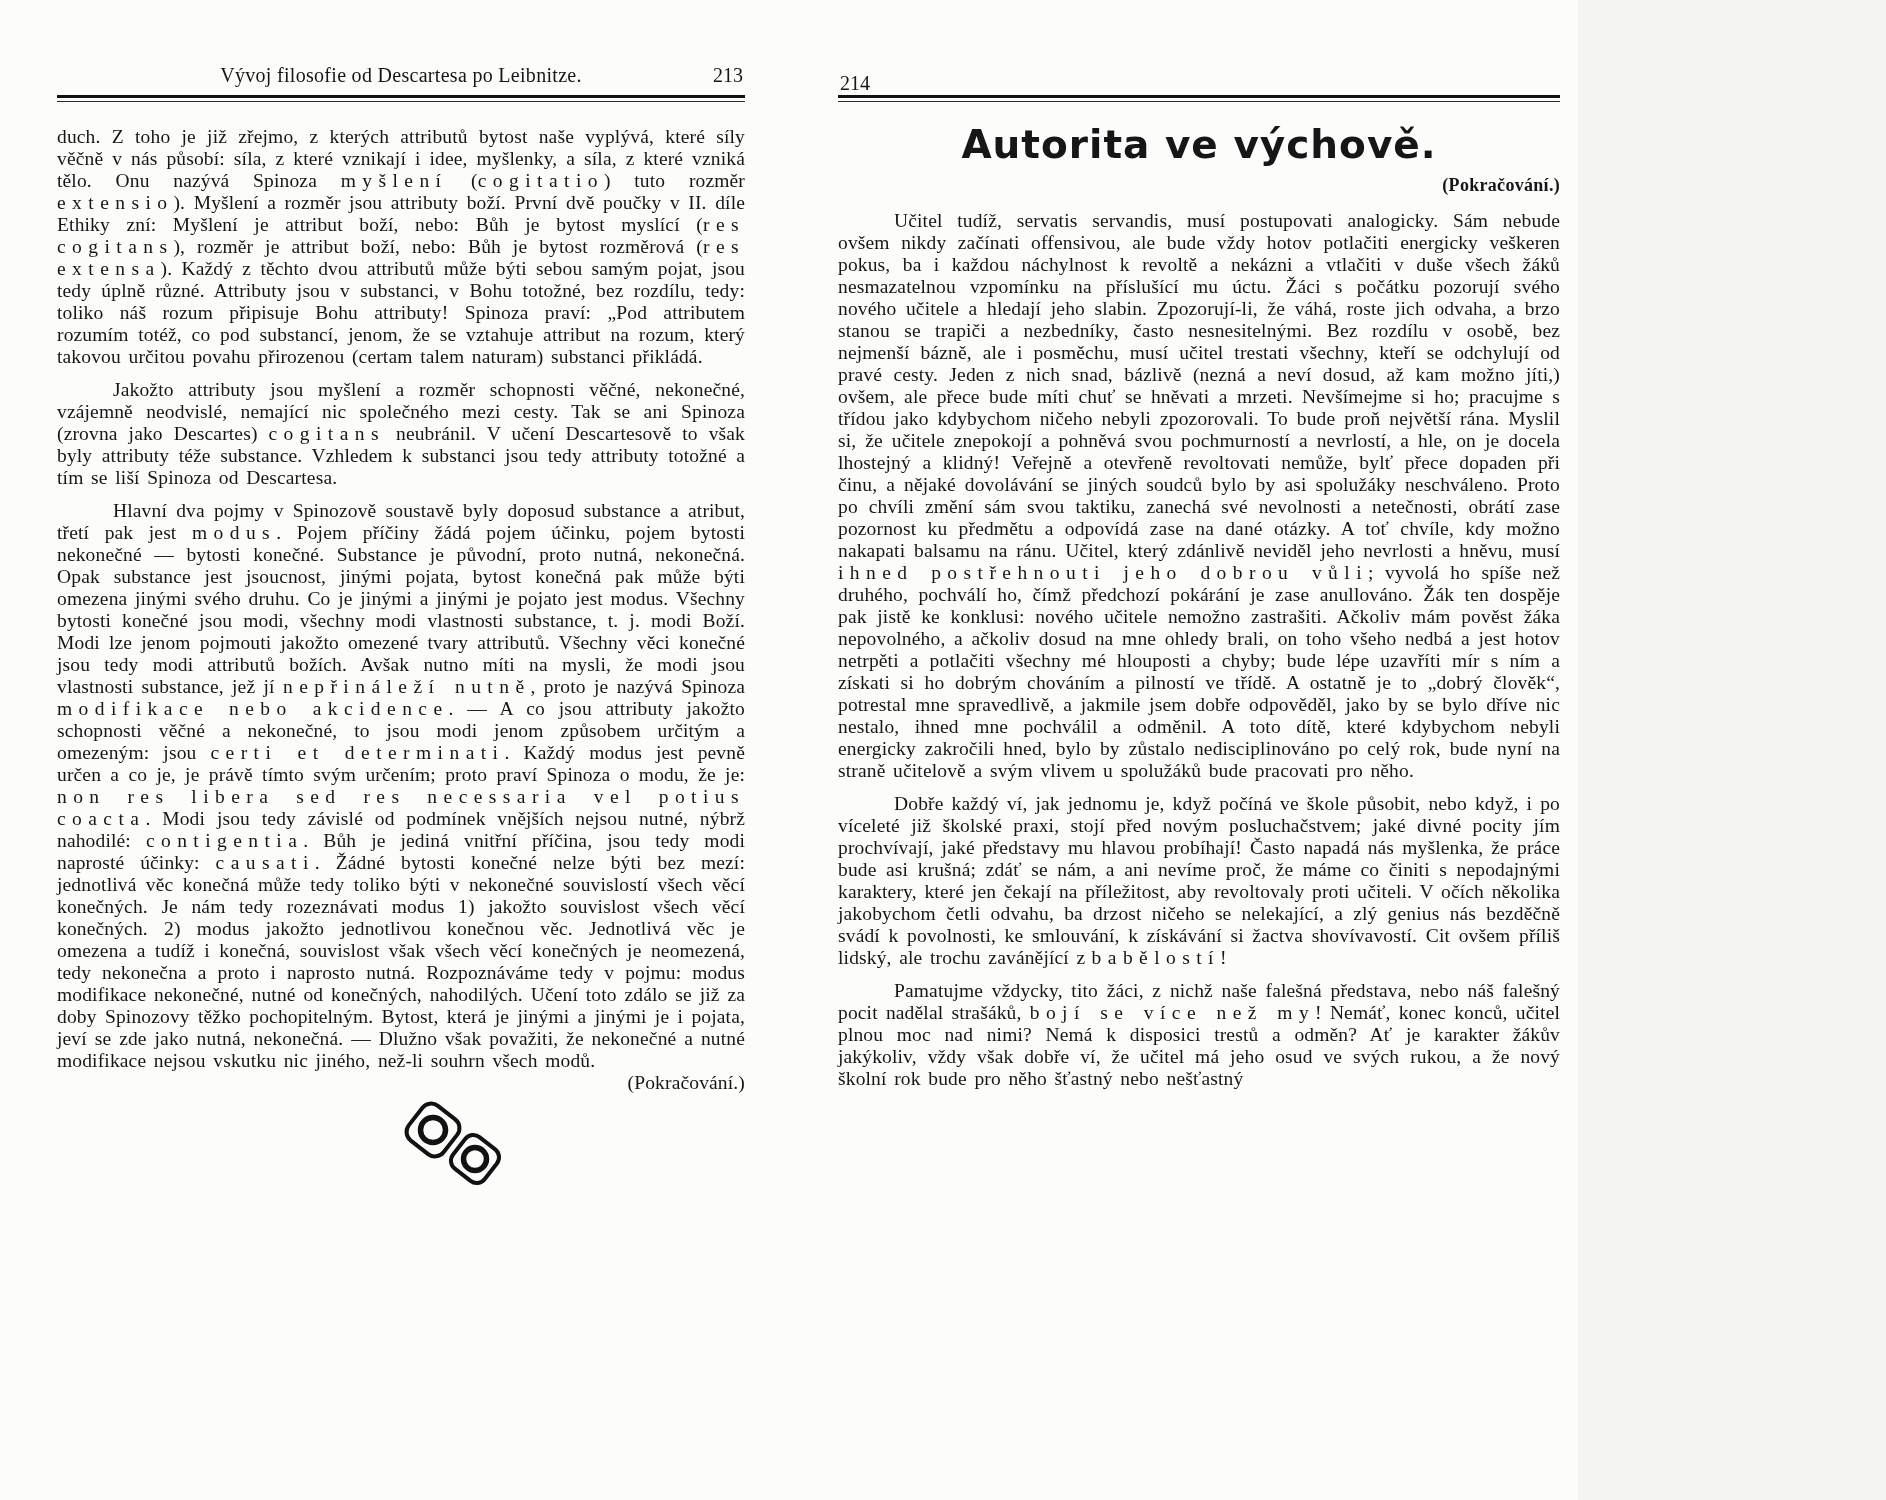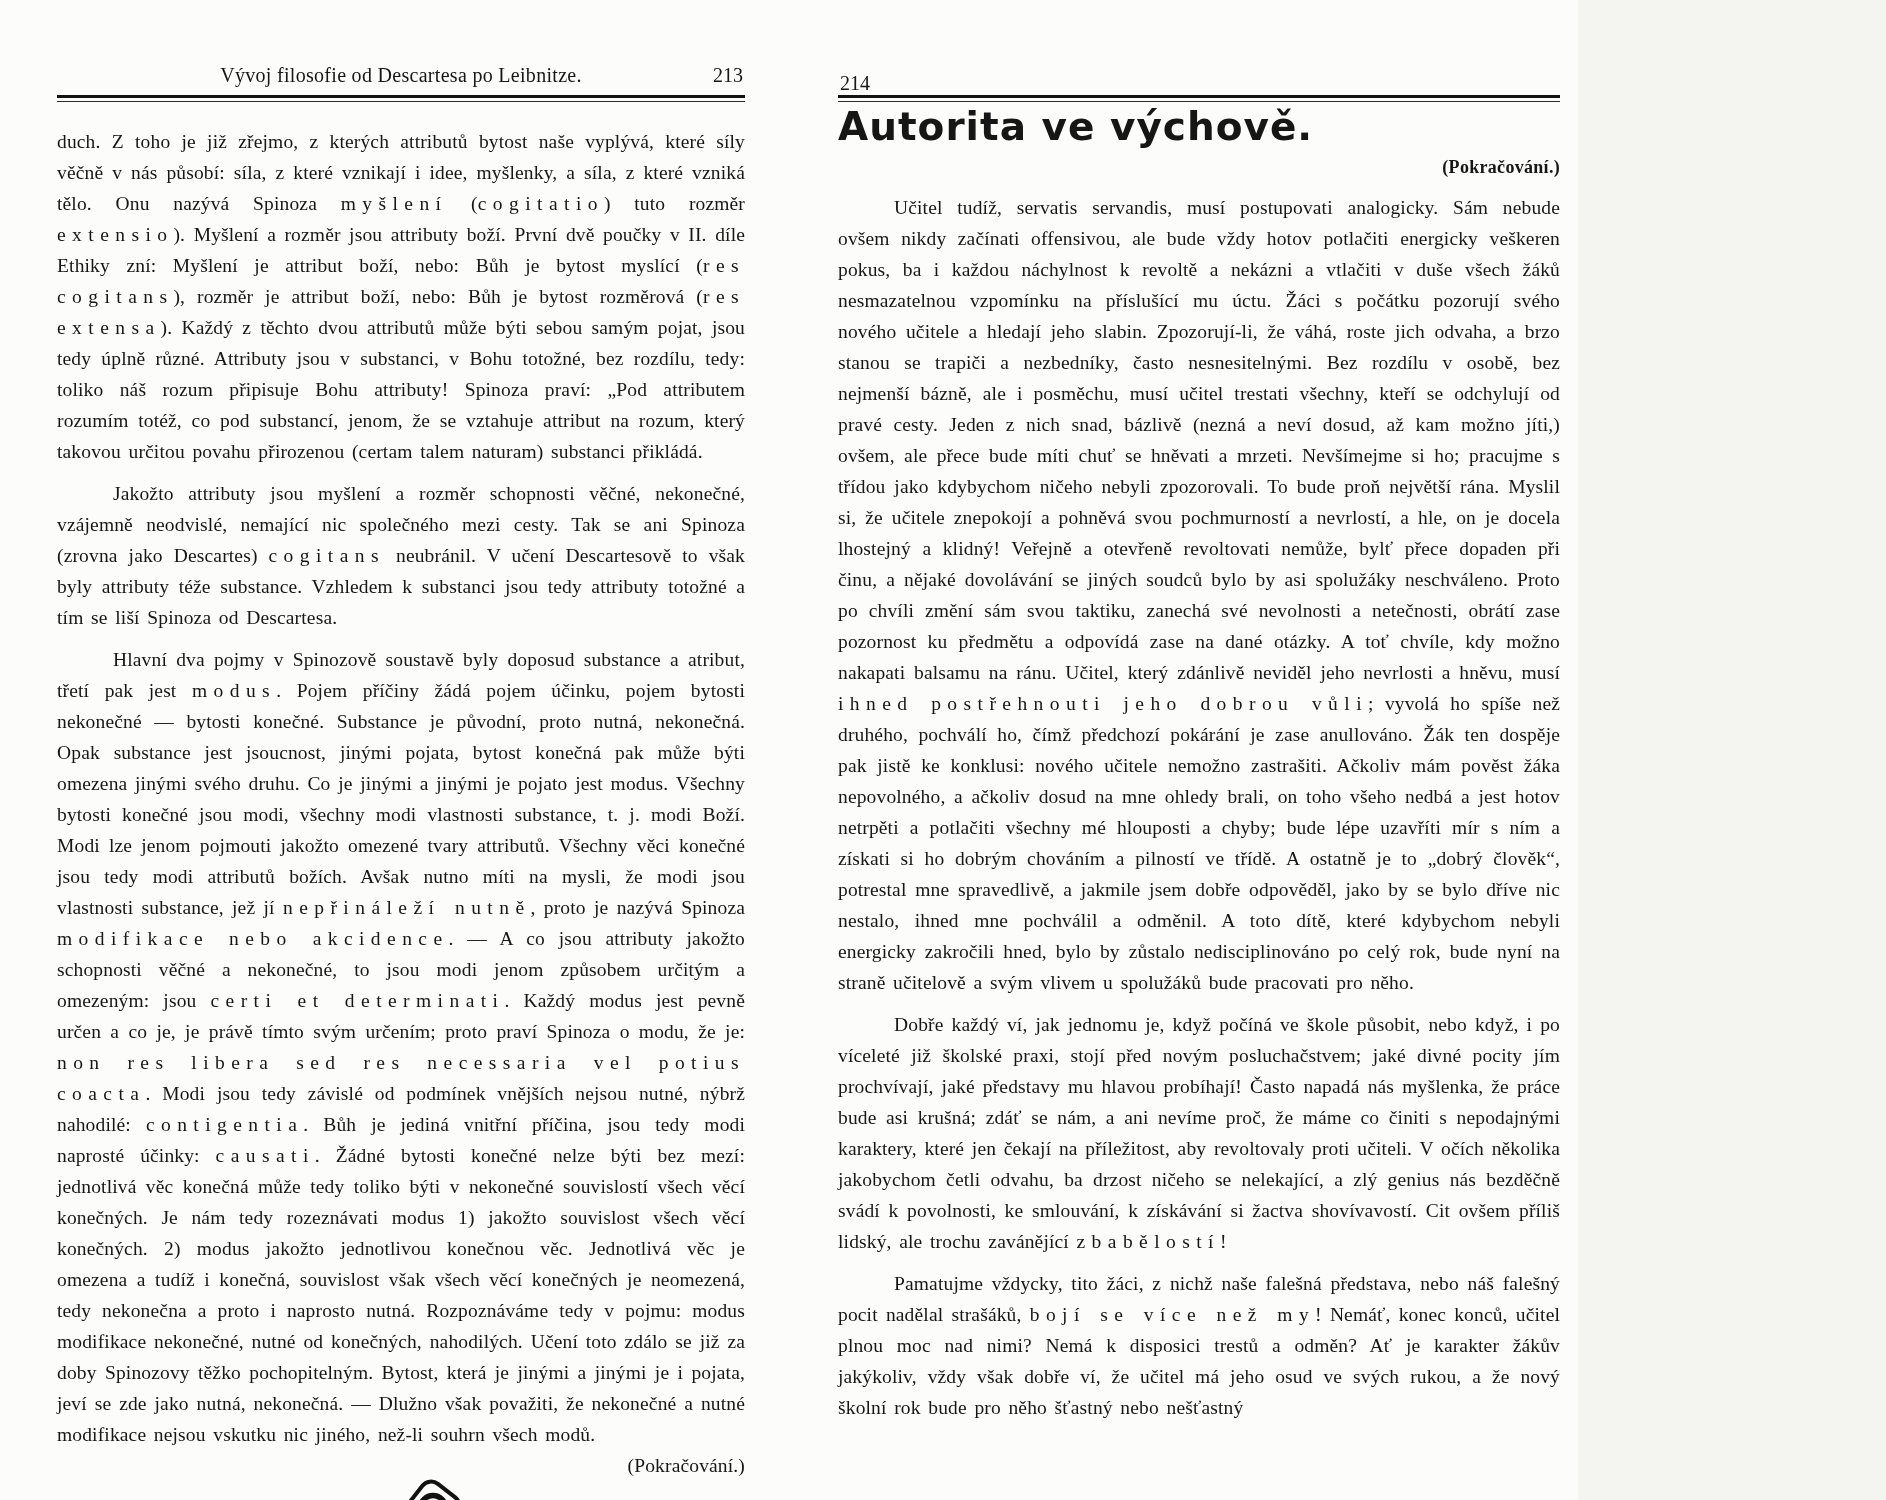--- a/index.html
+++ b/index.html
@@ -12,29 +12,29 @@
   .page { position:absolute; top:64px; }
   .page-left { left:57px; width:688px; }
   .page-right { left:838px; width:722px; }
 
   .header { position:relative; height:28px; font-size:20px; }
   .header .htitle { text-align:center; letter-spacing:0.3px; }
   .header .pageno-right { position:absolute; right:2px; top:0;text-align:center; }
   .header .pageno-left { position:absolute; left:2px; top:8px; }
   .rule { margin-top:3px; height:3px; border-top:3px solid #121212; border-bottom:1px solid #2a2a2a; }
 
-  .bodytext { margin-top:24px; font-size:19.5px; line-height:31px;
+  .bodytext { margin-top:24px; font-size:19.5px; line-height:22px;
     text-align:justify; word-spacing:2.6px; letter-spacing:0.15px; }
   .bodytext p { margin:0 0 11px 0; text-indent:56px; }
   .bodytext p.no-indent { text-indent:0; }
   .sp { letter-spacing:0.33em; }
   .trailer { float:right; letter-spacing:0.15px; }
 
   .byline { margin-top:32px; font-size:21px; font-weight:bold; letter-spacing:2.5px; }
-  .art-title { margin-top:2px; font-family:"DejaVu Sans", sans-serif;
+  .art-title { margin-top:20px; text-align:center; font-family:"DejaVu Sans", sans-serif;
     font-weight:bold; font-size:39px; letter-spacing:1px; }
   .cont-note { margin-top:8px; text-align:right; font-weight:bold; font-size:18px; letter-spacing:0.3px; }
   .page-right .bodytext { margin-top:14px; }
 
   .ornament { margin:26px 0 0 320px; width:150px; height:110px; }
 </style>
 </head>
 <body>
 
 <div class="scan">

